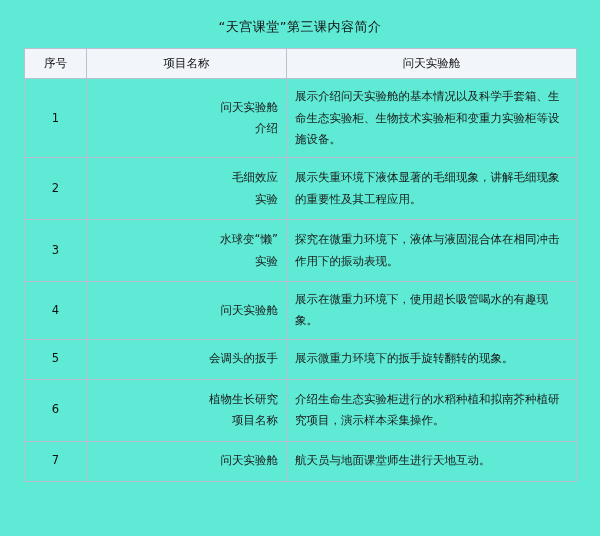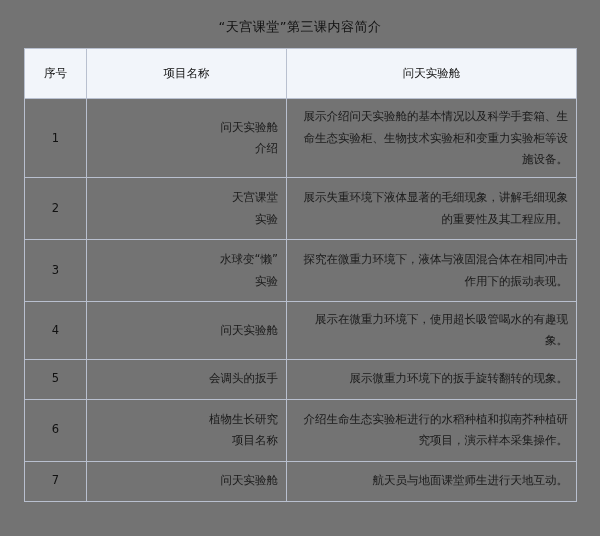--- a/index.html
+++ b/index.html
@@ -12,21 +12,21 @@
     background: #ffffff;
     font-family: "DejaVu Sans", "Liberation Sans", sans-serif;
     color: #1a1a1a;
     overflow: hidden;
   }
   .page {
     width: 600px;
     height: 536px;
     box-sizing: border-box;
     padding: 16px 24px 0 24px;
-    background: #737373;
+    background: #5eead4;
   }
   .doc-title {
     text-align: center;
     font-size: 13px;
     color: #111111;
     letter-spacing: 0.5px;
     margin: 2px 0 12px 0;
     font-weight: normal;
   }
   table.content-table {
@@ -46,34 +46,34 @@
     line-height: 1.85;
     vertical-align: middle;
     padding: 7px 8px;
     box-sizing: border-box;
   }
   table.content-table thead th {
     background: #f2f5fa;
     font-weight: normal;
     text-align: center;
     height: 28px;
-    padding: 14px 6px;
+    padding: 4px 6px;
     color: #111;
   }
   td.cell-index {
     text-align: center;
     color: #111;
   }
   td.cell-name {
     text-align: right;
     color: #1a1a1a;
     white-space: pre-line;
   }
   td.cell-desc {
-    text-align: right;
+    text-align: left;
     color: #1a1a1a;
     padding: 8px 10px 8px 10px;
   }
   .row-tall td { height: 74px; }
   .row-mid td { height: 62px; }
   .row-short td { height: 40px; }
 </style>
 </head>
 <body>
 
@@ -96,21 +96,21 @@
     </thead>
     <tbody>
       <tr class="row-tall">
         <td class="cell-index">1</td>
         <td class="cell-name">问天实验舱
 介绍</td>
         <td class="cell-desc">展示介绍问天实验舱的基本情况以及科学手套箱、生命生态实验柜、生物技术实验柜和变重力实验柜等设施设备。</td>
       </tr>
       <tr class="row-mid">
         <td class="cell-index">2</td>
-        <td class="cell-name">天宫课堂
+        <td class="cell-name">毛细效应
 实验</td>
         <td class="cell-desc">展示失重环境下液体显著的毛细现象，讲解毛细现象的重要性及其工程应用。</td>
       </tr>
       <tr class="row-mid">
         <td class="cell-index">3</td>
         <td class="cell-name">水球变“懒”
 实验</td>
         <td class="cell-desc">探究在微重力环境下，液体与液固混合体在相同冲击作用下的振动表现。</td>
       </tr>
       <tr class="row-short">

